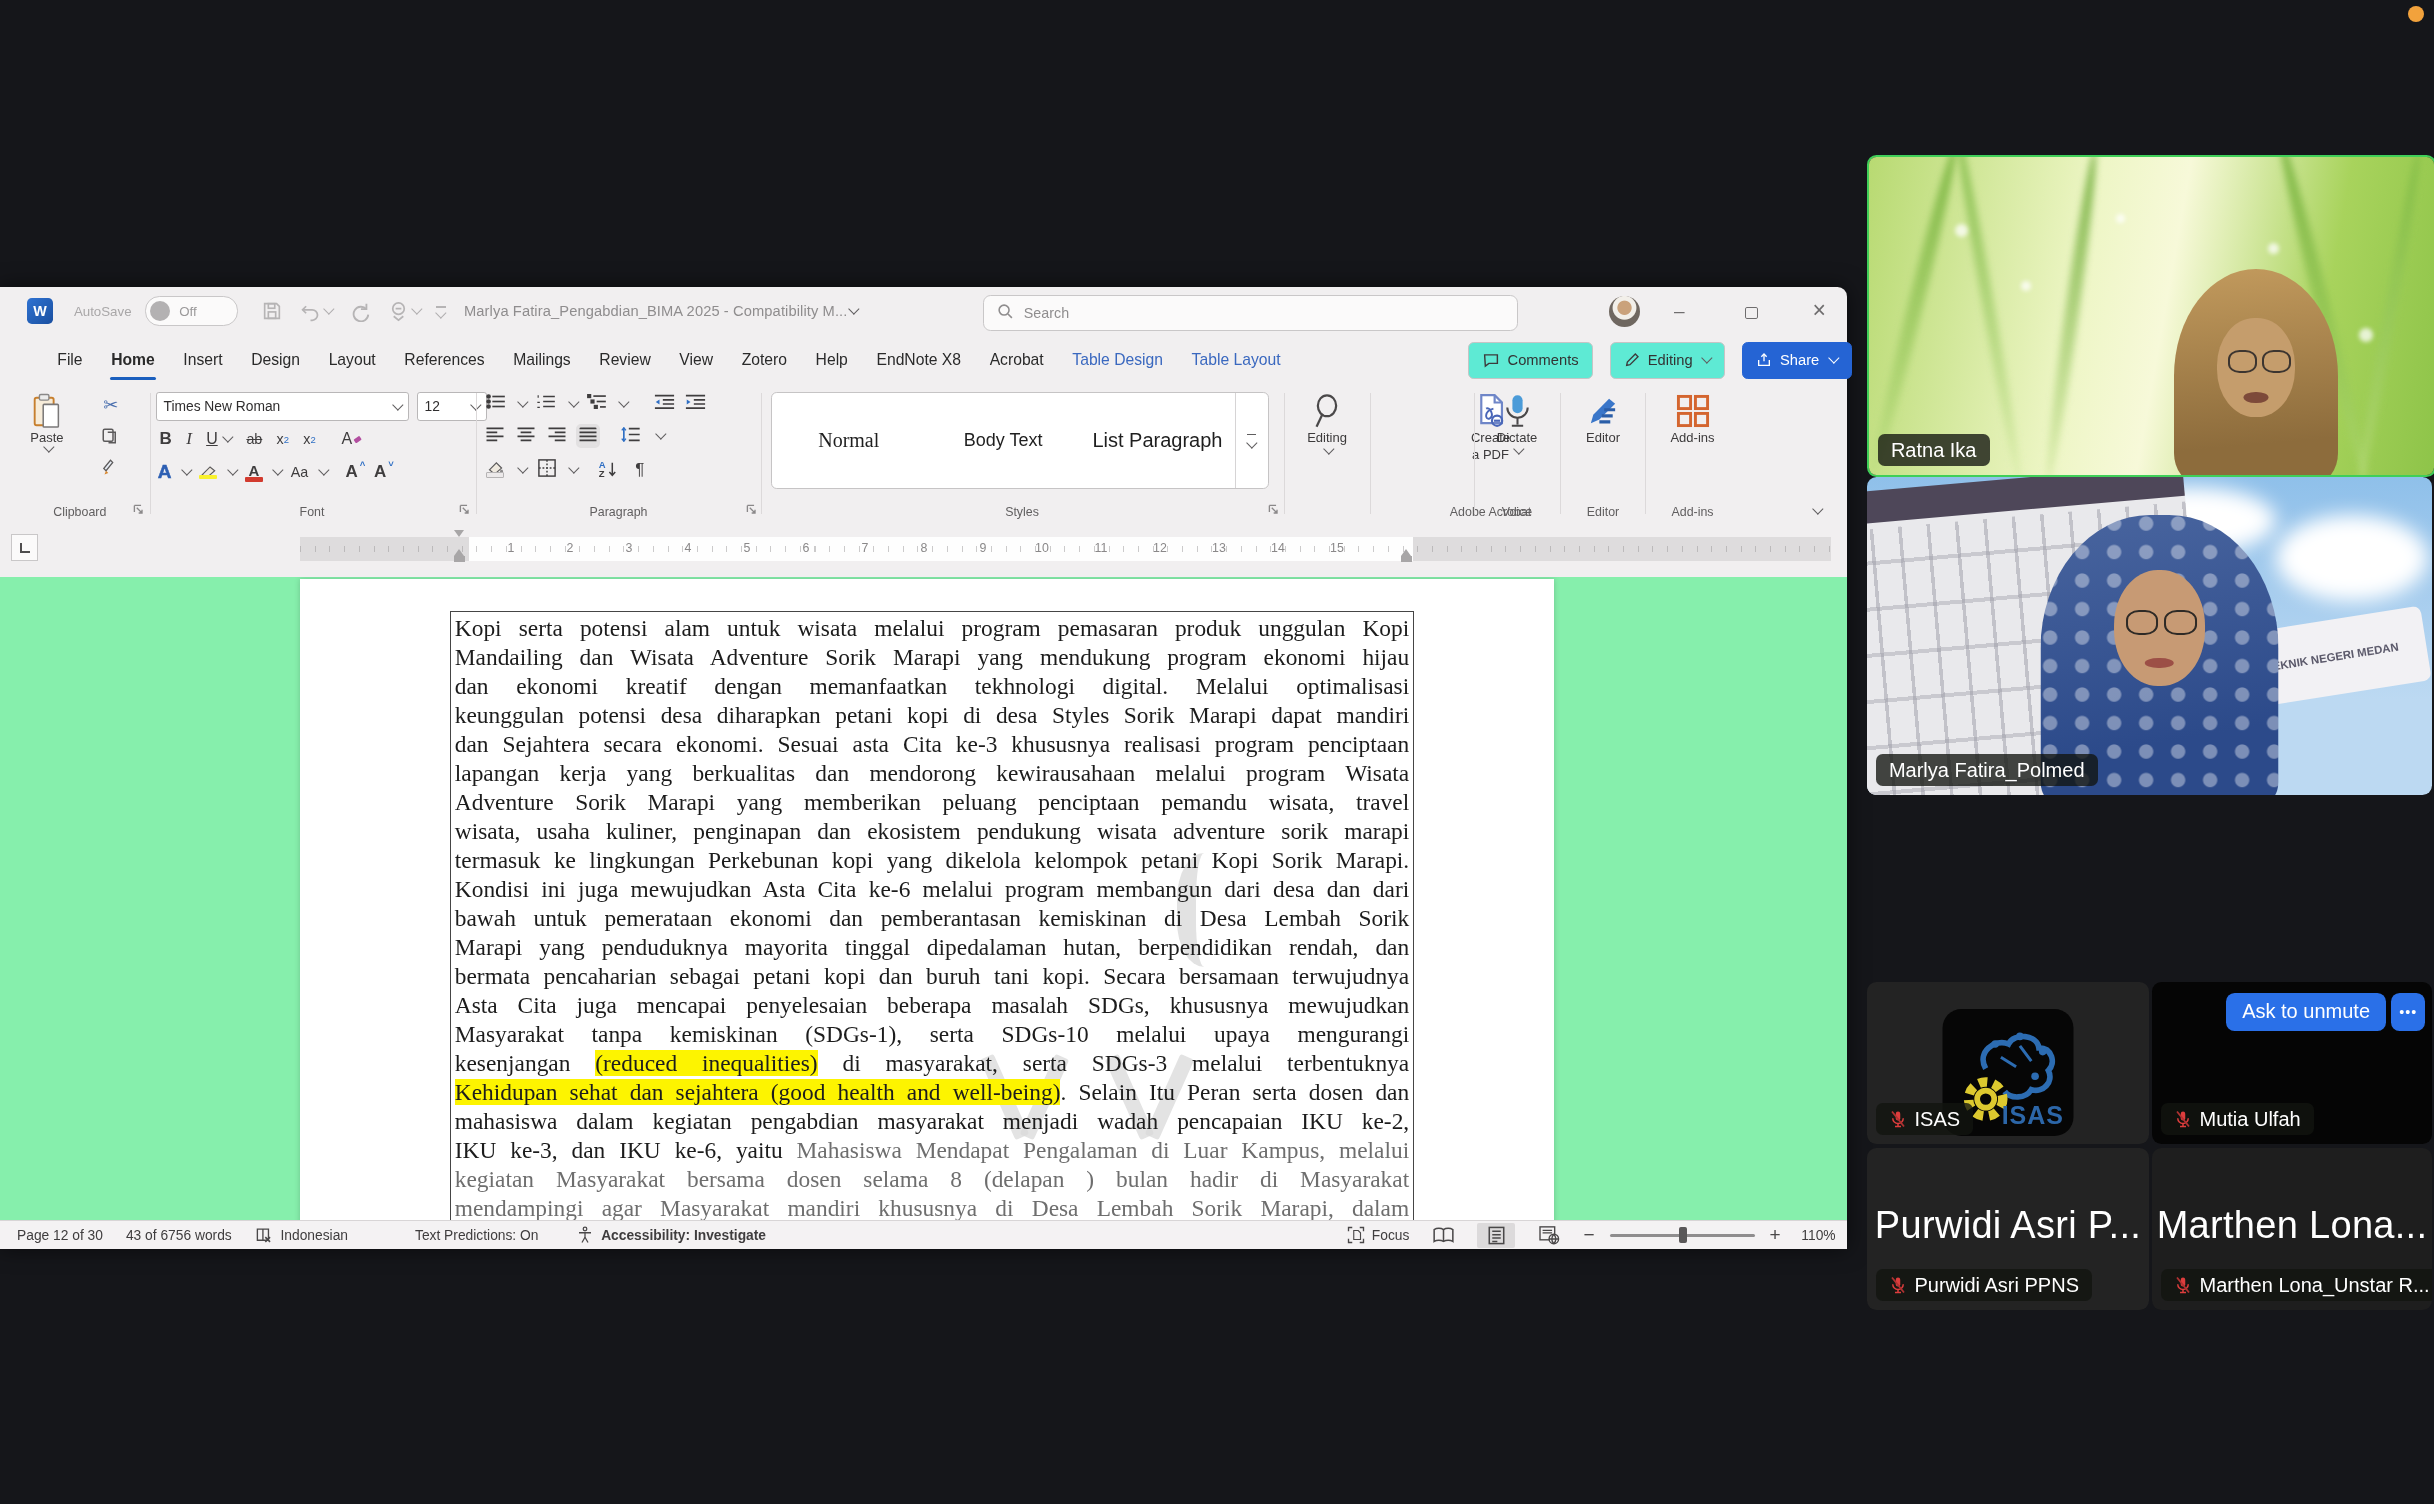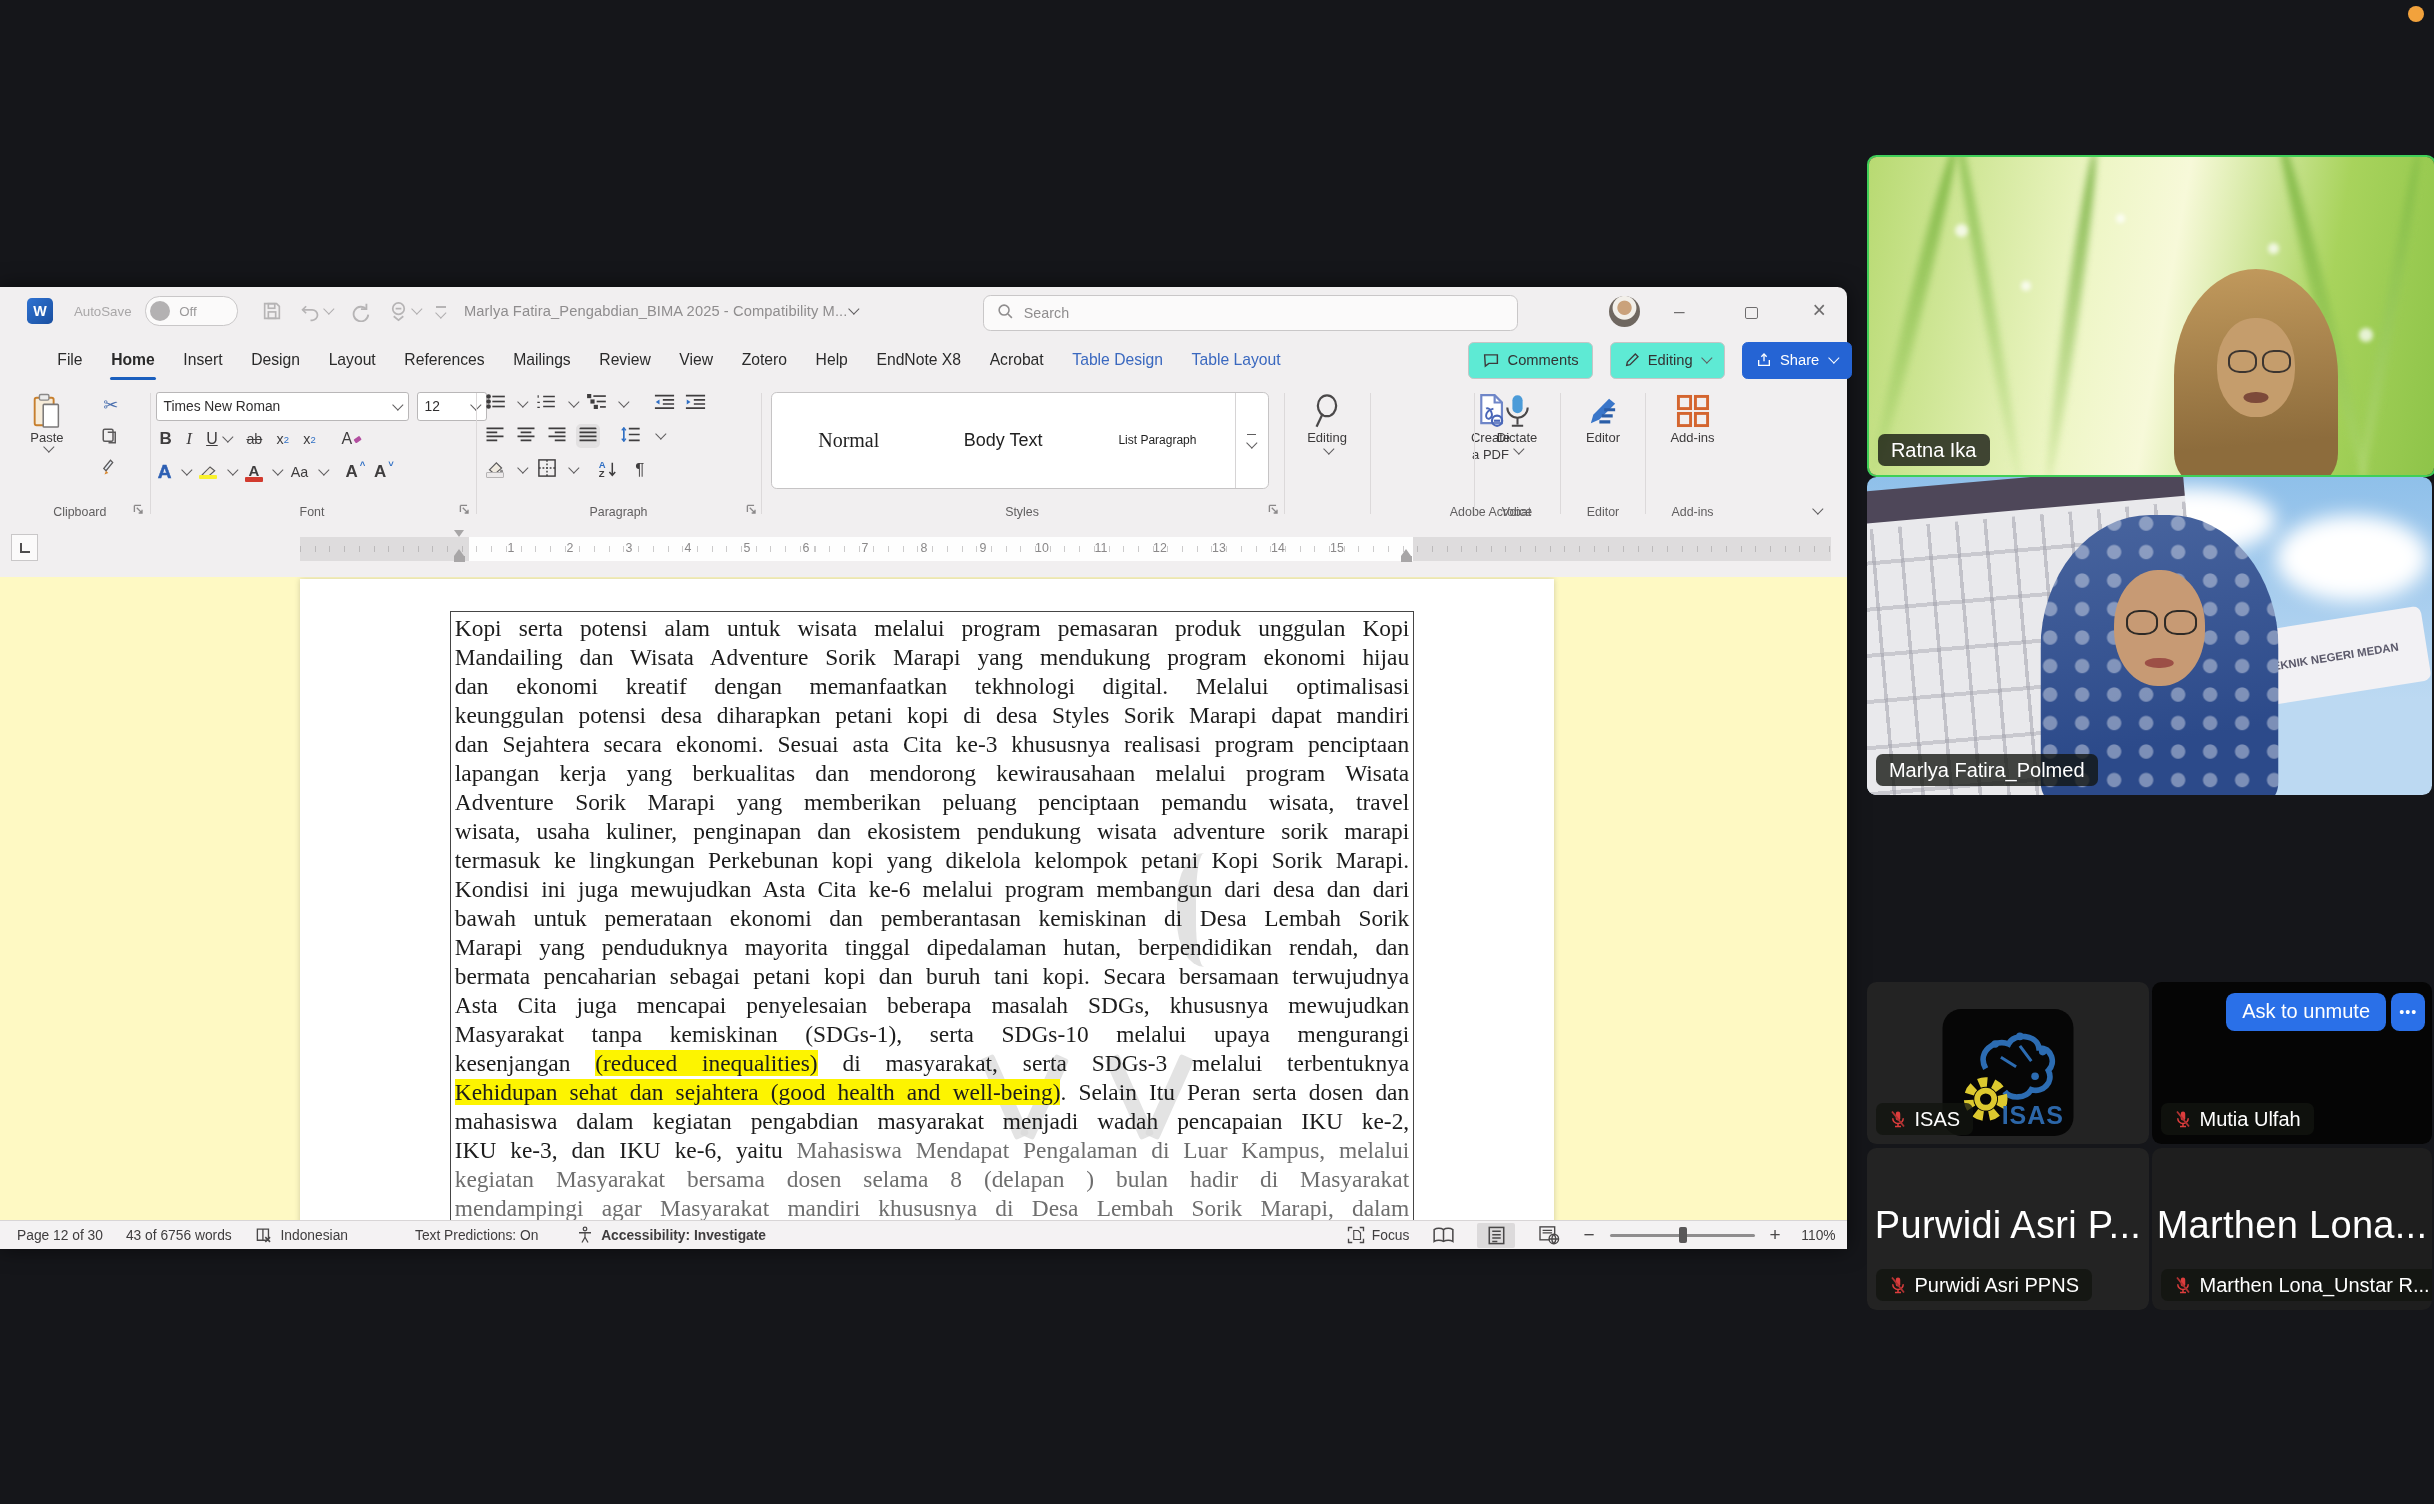--- a/index.html
+++ b/index.html
@@ -93,21 +93,21 @@
   .rulerwhite{position:absolute;left:169px;top:0;width:944px;height:100%;background:#fefefe;}
   .ticks{position:absolute;left:0;right:0;top:8.6px;height:6.7px;
          background-image:repeating-linear-gradient(to right,#9a989980 0 1px,transparent 1px 14.7px);}
   .rnum{position:absolute;top:3.8px;transform:translateX(-50%);font-size:12.4px;color:#8a8889;}
   .ind{position:absolute;width:0;height:0;}
   .ind-top{border-left:5.7px solid transparent;border-right:5.7px solid transparent;border-top:7.6px solid #a8a6a7;}
   .ind-bot{border-left:5.7px solid transparent;border-right:5.7px solid transparent;border-bottom:7.6px solid #a8a6a7;}
   .ind-sq{width:11.4px;height:5.7px;background:#a8a6a7;}
 
   
-  .canvas{position:absolute;left:0;top:290px;width:100%;height:644px;background:#fef9c3;overflow:hidden;}
+  .canvas{position:absolute;left:0;top:290px;width:100%;height:644px;background:#86efac;overflow:hidden;}
   .page{position:absolute;left:300px;top:1.9px;width:1254px;height:666px;background:#fff;box-shadow:0 0 5.7px rgba(0,0,0,.18);}
   .textblock{position:absolute;left:450px;top:34px;width:964px;height:628px;border:1.9px solid #454545;
              padding:1.9px 3.8px;box-sizing:border-box;background:transparent;}
   .doc-line{font-family:"Liberation Serif",serif;font-size:23.4px;line-height:29px;color:#1c1c1c;
             text-align:justify;text-align-last:justify;white-space:nowrap;}
   .doc-line .hl{background:#fdf400;}
   .doc-line .gray{color:#6e6e6e;}
   .wm-bar{position:absolute;width:15px;height:88px;background:#dadada;opacity:.75;border-radius:2.9px;}
   .wm-curl{position:absolute;width:49px;height:114px;border-left:19px solid #d7d7d7;border-radius:40% 0 0 40%;opacity:.7;}
 
@@ -480,21 +480,21 @@
             <path d="M2.5 2.5v7M2.5 2.5h7"></path>
               <path d="M5 5l5.5 5.5M10.5 7v3.5H7"></path>
             </svg></span>
       </div>
       <div class="vsep" style="left:761px;"></div>
 
       <div class="rgroup" style="left:763px;width:518px;">
         <div class="stylebox">
           <div class="styleitem serif">Normal</div>
           <div class="styleitem">Body Text</div>
-          <div class="styleitem" style="font-size:12px;">List Paragraph</div>
+          <div class="styleitem" style="font-size:20px;">List Paragraph</div>
           <div class="stylemore">
             <span class="overbar"></span>
               <span class="chev dk" style="margin:0;"></span>
           </div>
         </div>
         <div class="glabel">Styles</div>
         <span class="launcher">
           <svg width="12.4" height="12.4" viewBox="0 0 13 13" fill="none" stroke="#8a8889" stroke-width="1.4">
             <path d="M2.5 2.5v7M2.5 2.5h7"></path>
               <path d="M5 5l5.5 5.5M10.5 7v3.5H7"></path>

